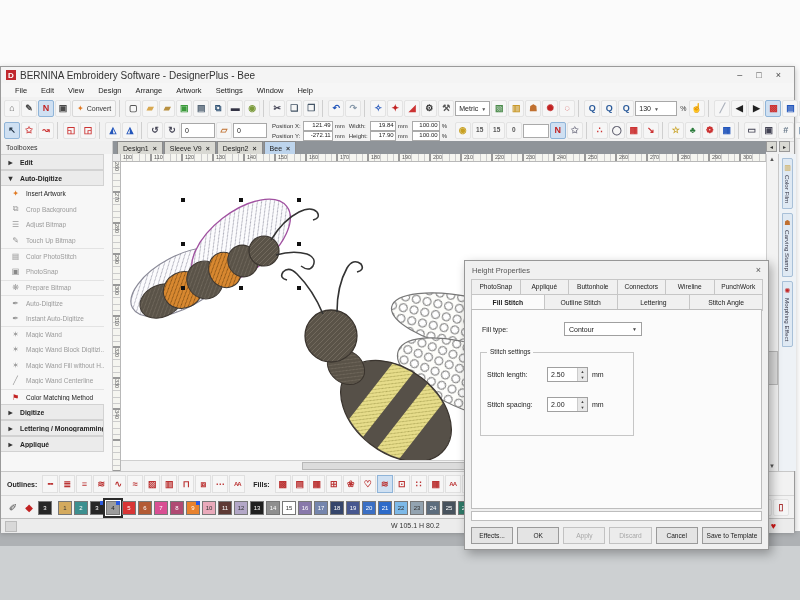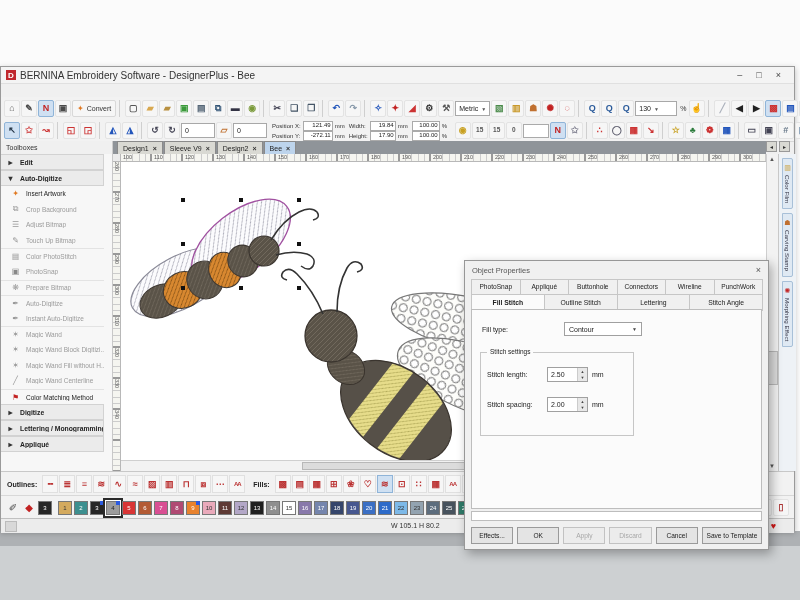--- a/index.html
+++ b/index.html
@@ -180,20 +180,32 @@
   <div class="titlebar">
     <div class="applogo">D</div>
     <div class="apptitle">BERNINA Embroidery Software - DesignerPlus - Bee</div>
     <div class="wctrl">
       <span>–</span>
       <span>□</span>
       <span>×</span>
     </div>
   </div>
 
+  <div class="menubar">
+
+  <span>File</span>
+      <span>Edit</span>
+      <span>View</span>
+      <span>Design</span>
+      <span>Arrange</span>
+      <span>Artwork</span>
+      <span>Settings</span>
+      <span>Window</span>
+      <span>Help</span>
+    </div>
 
   <div class="toolbar tb1">
     <div class="iconlist">
 
     <div class="icon" title="home-icon" style="color: rgb(74, 74, 74);">⌂</div>
         <div class="icon" title="artwork-canvas-icon" style="color: rgb(74, 74, 74);">✎</div>
         <div class="icon active" title="embroidery-canvas-icon" style="color: rgb(194, 34, 34);">N</div>
         <div class="icon" title="hoop-layout-icon" style="color: rgb(74, 74, 74);">▣</div>
       </div>
     <div class="btn-convert">
@@ -598,21 +610,21 @@
         </div>
 
         <div class="rtab">
           <span class="ic" style="color: rgb(194, 34, 34);">✺</span>
           <span>Morphing Effect</span>
         </div>
       </div>
 
     <div class="dialog">
       <div class="dlg-title">
-        <span>Object Properties</span>
+        <span>Height Properties</span>
         <span class="dlg-close">×</span>
       </div>
       <div class="dlg-tabs1">
 
       <div>PhotoSnap</div>
           <div>Appliqué</div>
           <div>Buttonhole</div>
           <div>Connectors</div>
           <div>Wireline</div>
           <div>PunchWork</div>

